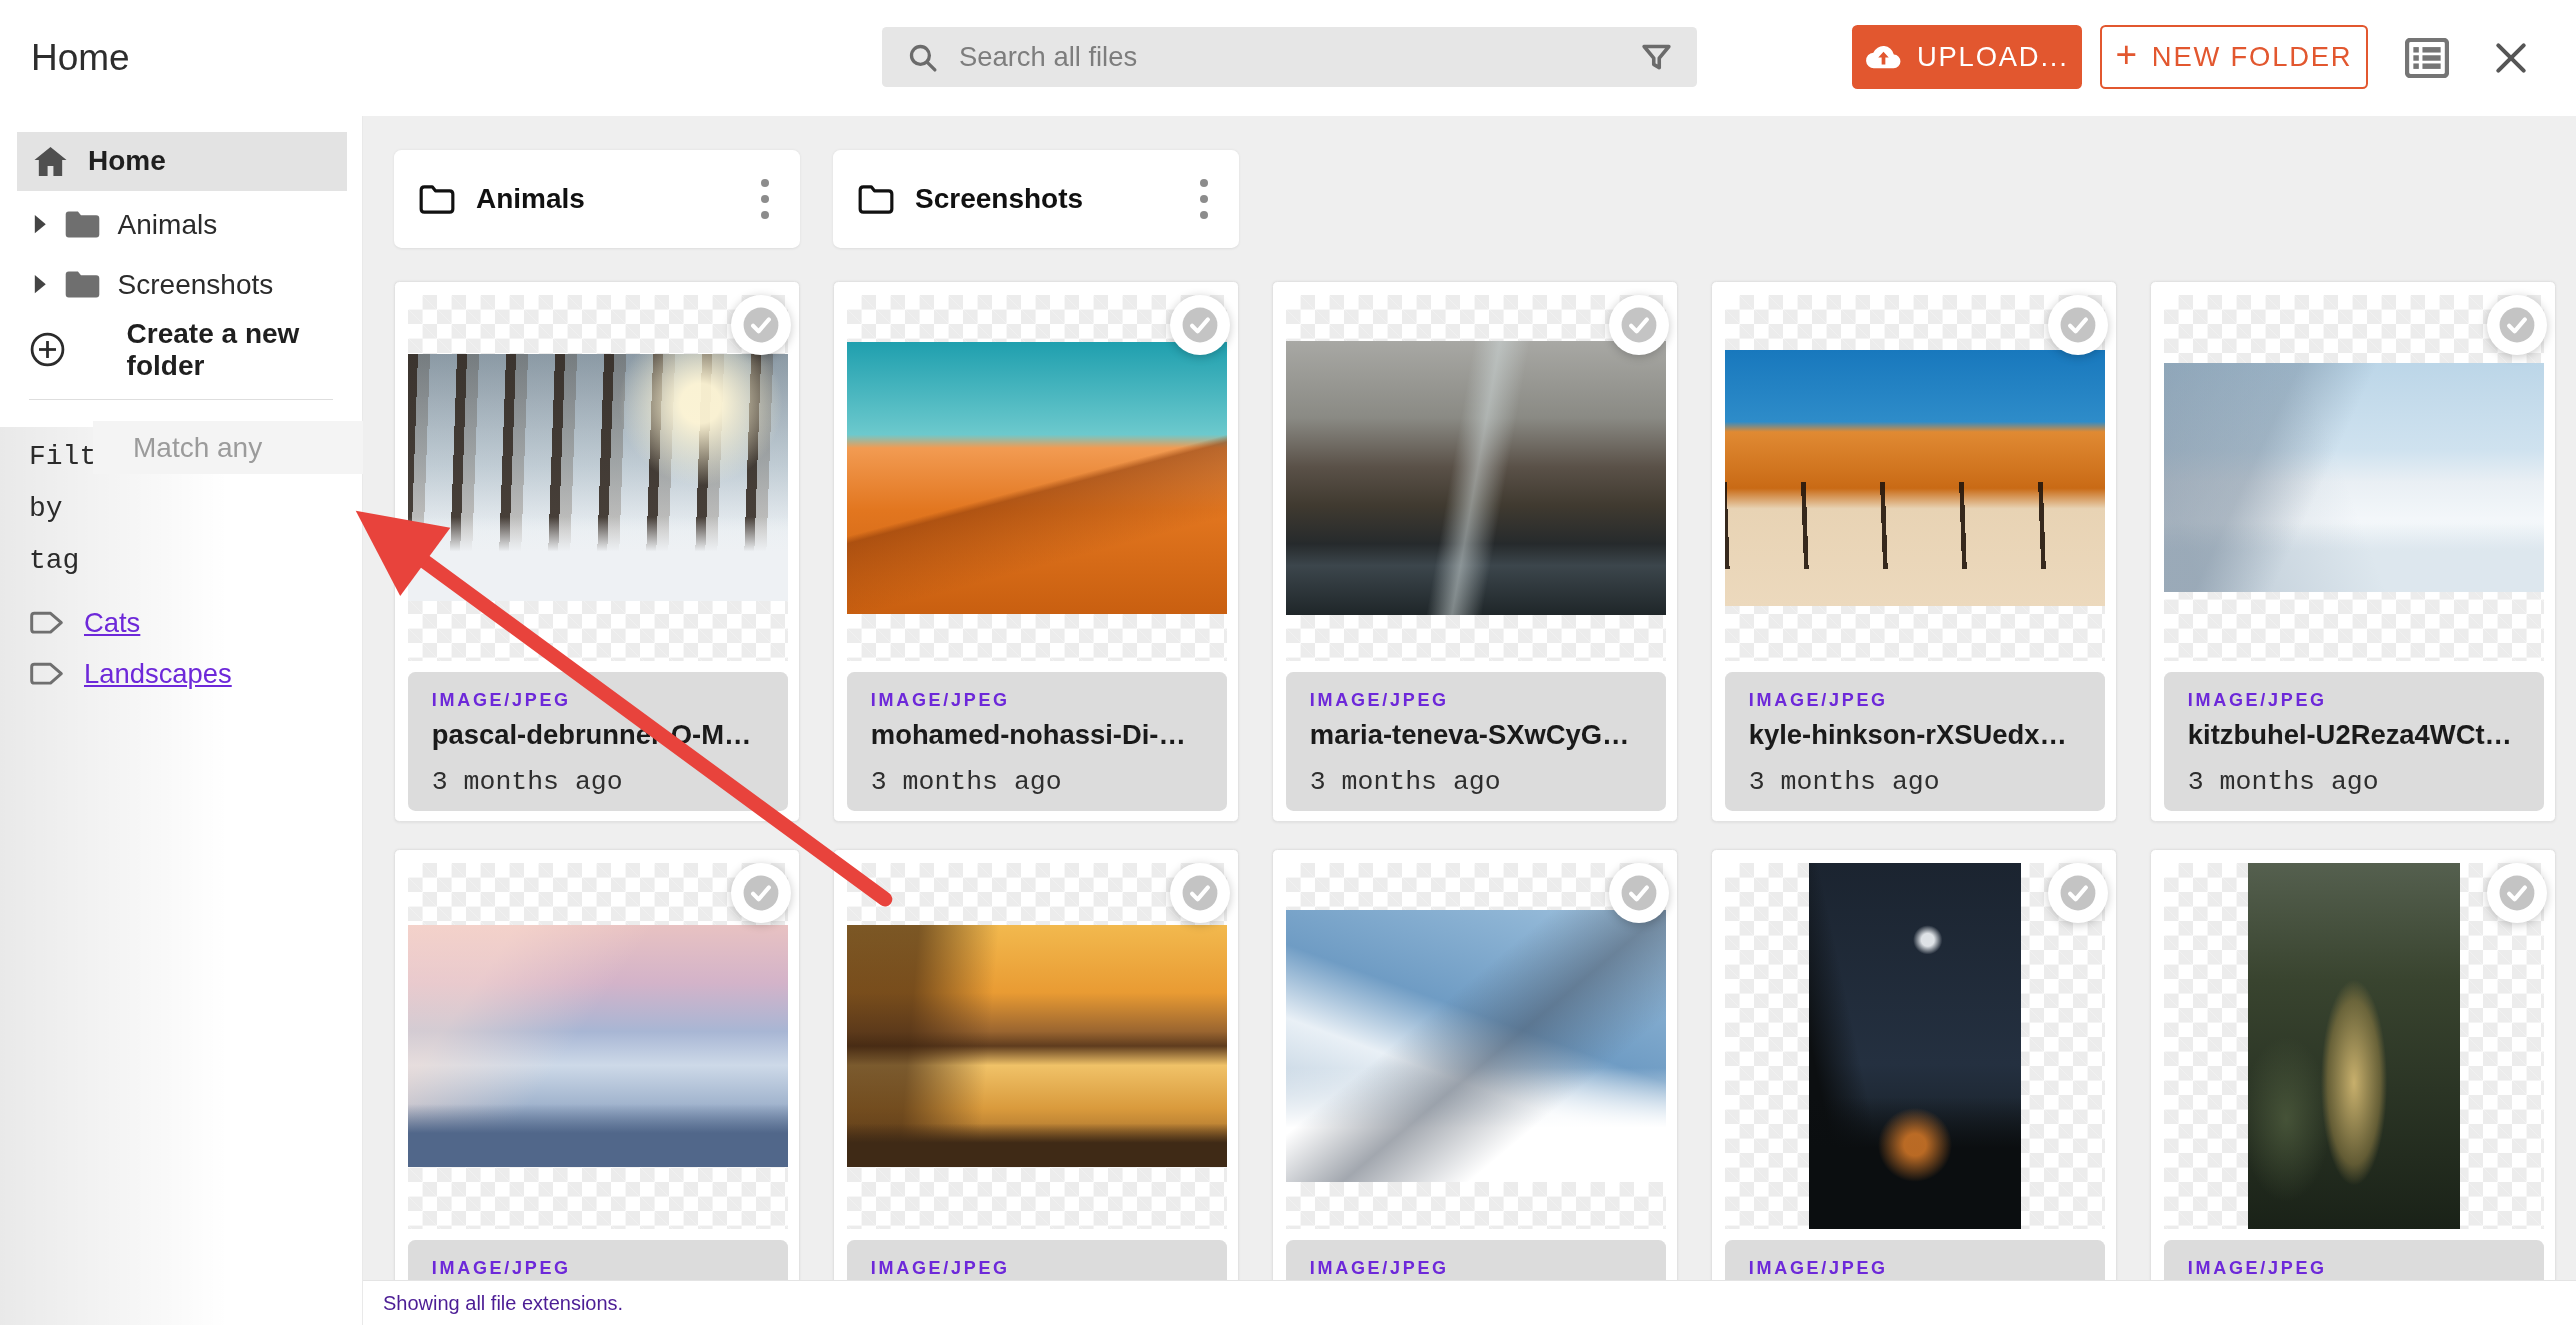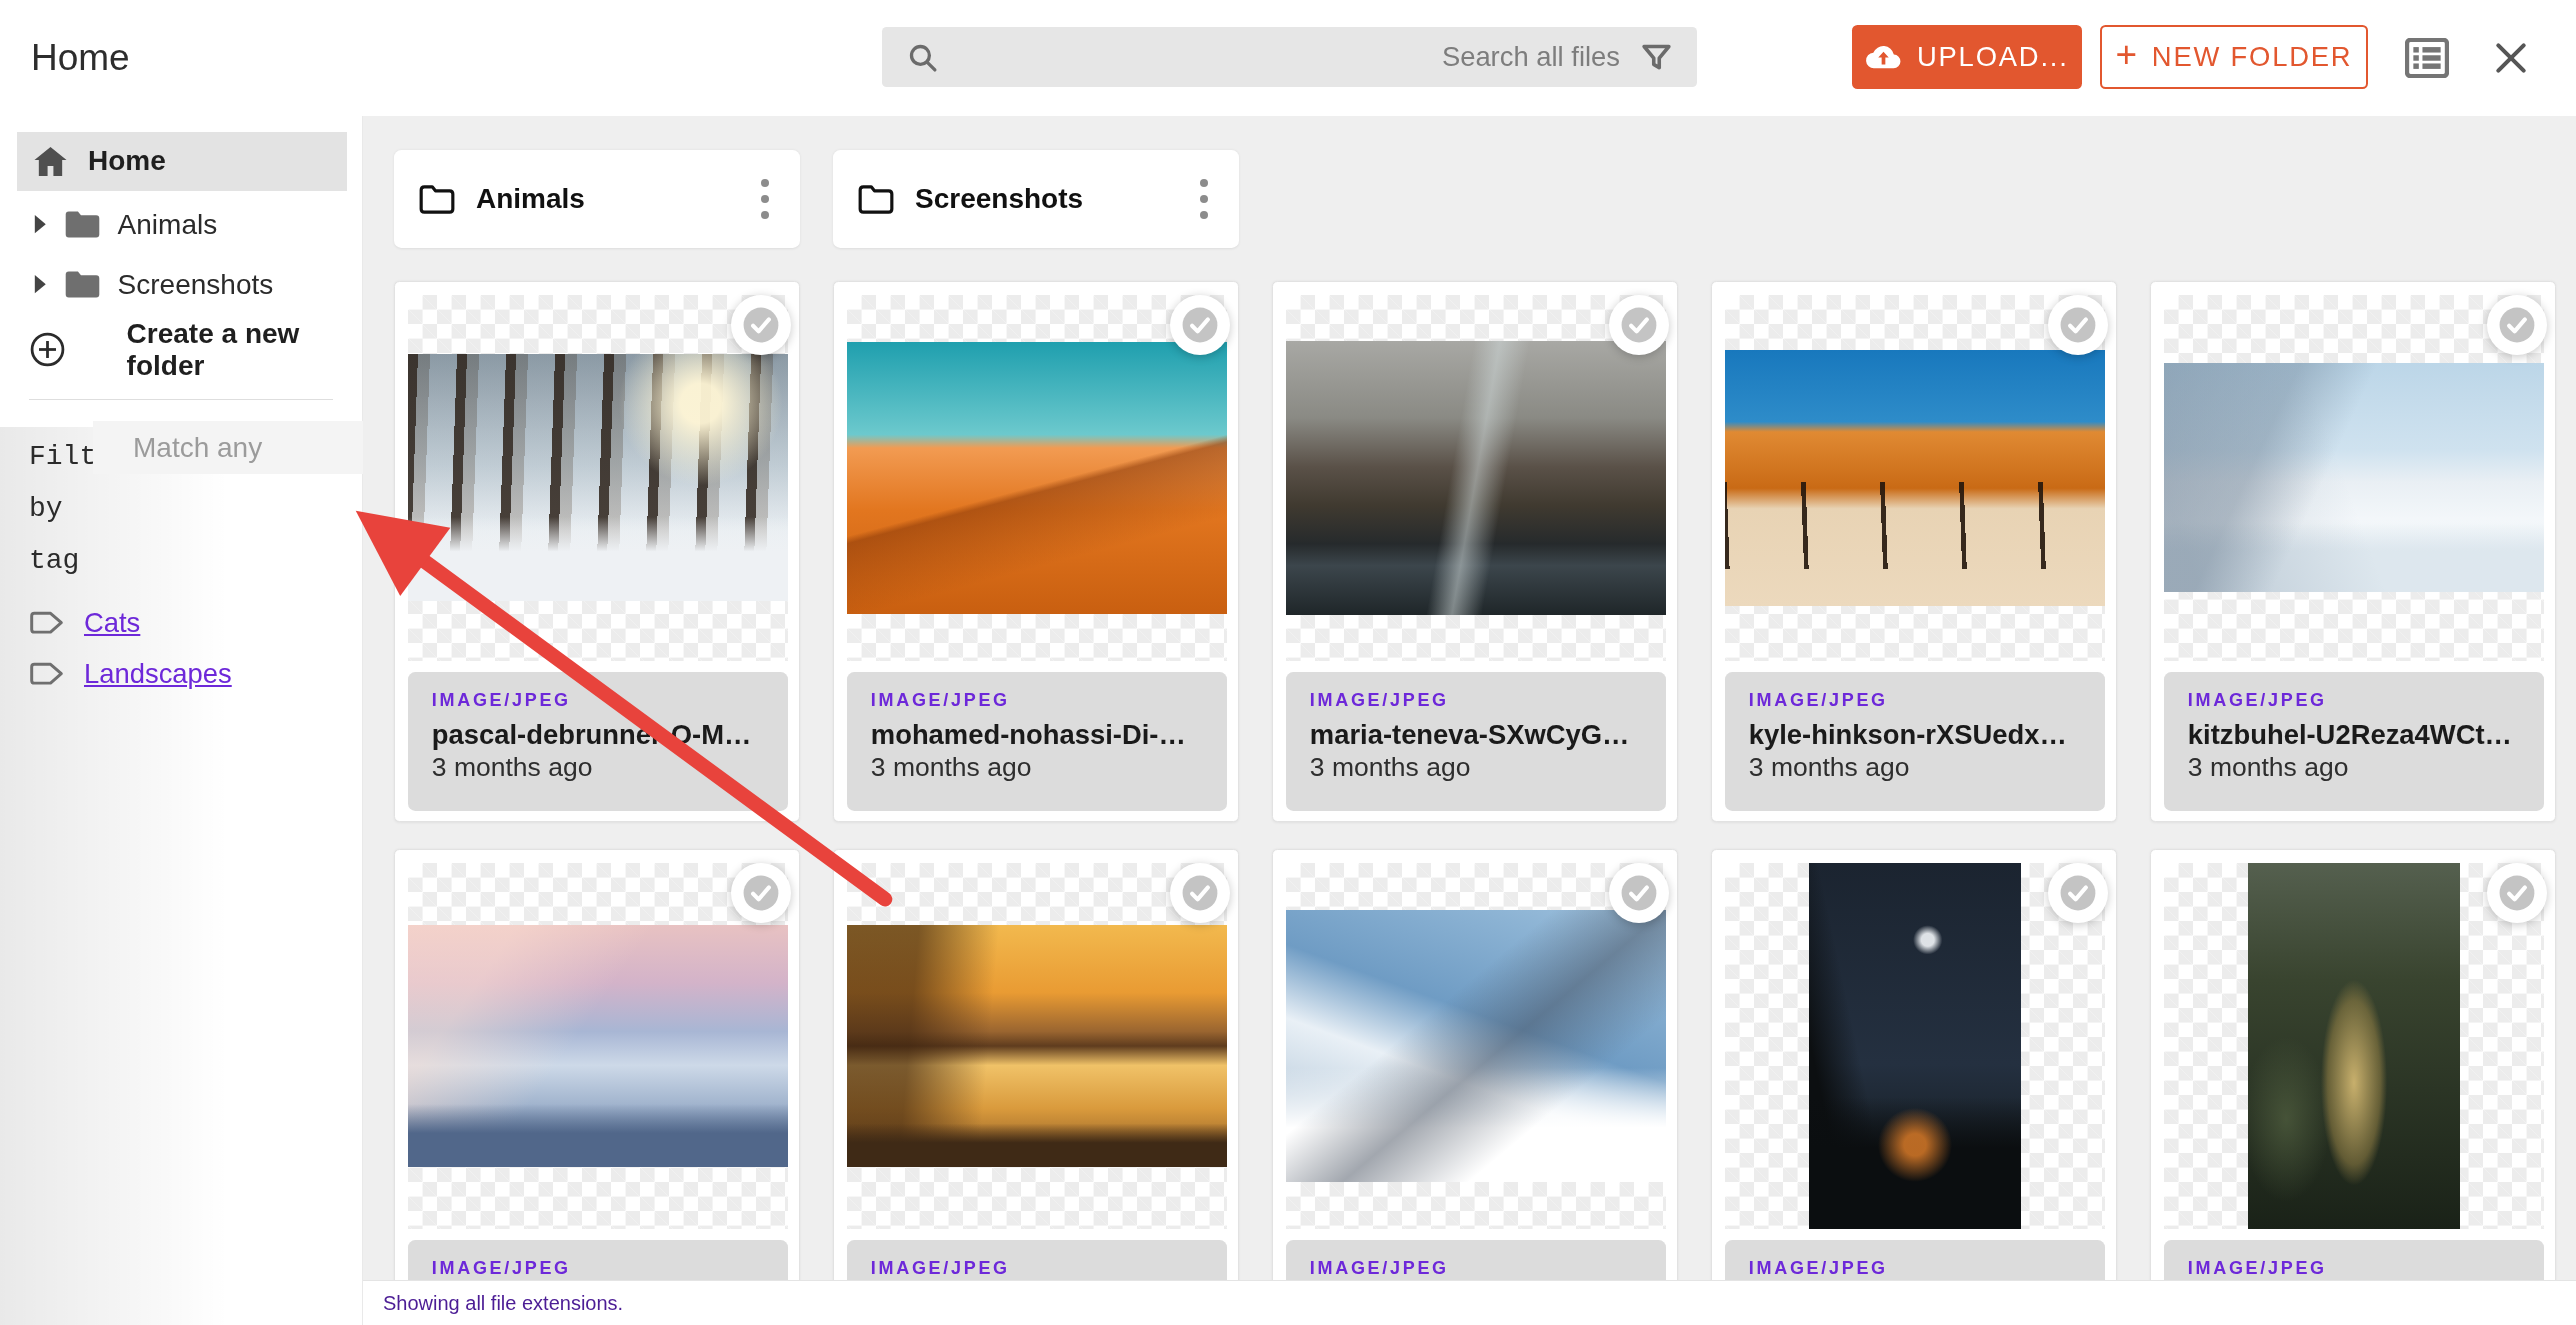--- a/index.html
+++ b/index.html
@@ -14,21 +14,21 @@
   .header { position:absolute; left:0; top:0; width:2576px; height:116px; background:#fff; z-index:30; }
   .page-title { position:absolute; left:31px; top:37px; font-size:37px; font-weight:400; color:#2d2d2d; }
 
   .search-bar {
     position:absolute; left:882px; top:27.4px; width:815px; height:60px;
     background:#e6e6e6; border-radius:4.6px; display:flex; align-items:center;
     padding:0 24px; gap:20px;
   }
   .search-bar input {
     flex:1; border:none; outline:none; background:transparent;
-    font-size:27.4px; color:#15803d; font-family:inherit;text-align:right;
+    font-size:27.4px; color:#15803d; font-family:inherit;
   }
   .search-bar input::placeholder { color:#7d7d7d; opacity:1; }
 
   .btn-upload {
     position:absolute; left:1852px; top:25px; width:230px; height:64px;
     background:var(--accent); border:none; border-radius:5.5px; color:#fff;
     font-size:27.4px; letter-spacing:1.8px; font-family:inherit; font-weight:400;
     display:flex; align-items:center; justify-content:center; gap:14.6px; cursor:pointer;
   }
   .btn-new-folder {
@@ -106,21 +106,21 @@
     background:#fff; box-shadow:0 1.8px 9.1px rgba(0,0,0,0.22);
     display:flex; align-items:center; justify-content:center; z-index:5;
   }
   .file-info {
     margin-top:11px; width:380px; height:139px; background:#dcdcdc; border-radius:7.3px;
     padding:18.3px 24px;
   }
   .file-type { font-size:18px; letter-spacing:2.7px; color:#6d28d9;font-weight:bold; }
   .file-name { margin-top:8.2px; font-size:27.4px; font-weight:700; color:#1a1a1a;
     white-space:nowrap; overflow:hidden; text-overflow:ellipsis; }
-  .file-age { margin-top:1px; font-size:26.5px; color:#2e2e2e; }
+  .file-age { margin-top:16px; font-size:26.5px; color:#2e2e2e;font-family:Liberation Mono, monospace; }
 
   
   .t-snow-forest { height:247px;
     background-image:
       radial-gradient(circle at 77% 20%, rgba(255,246,214,0.95) 0 20px, rgba(255,246,214,0) 82px),
       linear-gradient(to top, #eef1f4 0 20%, rgba(238,241,244,0) 34%),
       repeating-linear-gradient(92deg, rgba(50,40,32,0.88) 0 10px, rgba(98,80,62,0.28) 10px 22px, rgba(240,244,247,0.12) 22px 49px),
       linear-gradient(180deg,#7d8d99 0%,#b9c6cf 45%,#e8edf1 72%,#eef2f5 100%); }
   .t-desert-dunes { height:272px;
     background-image:

